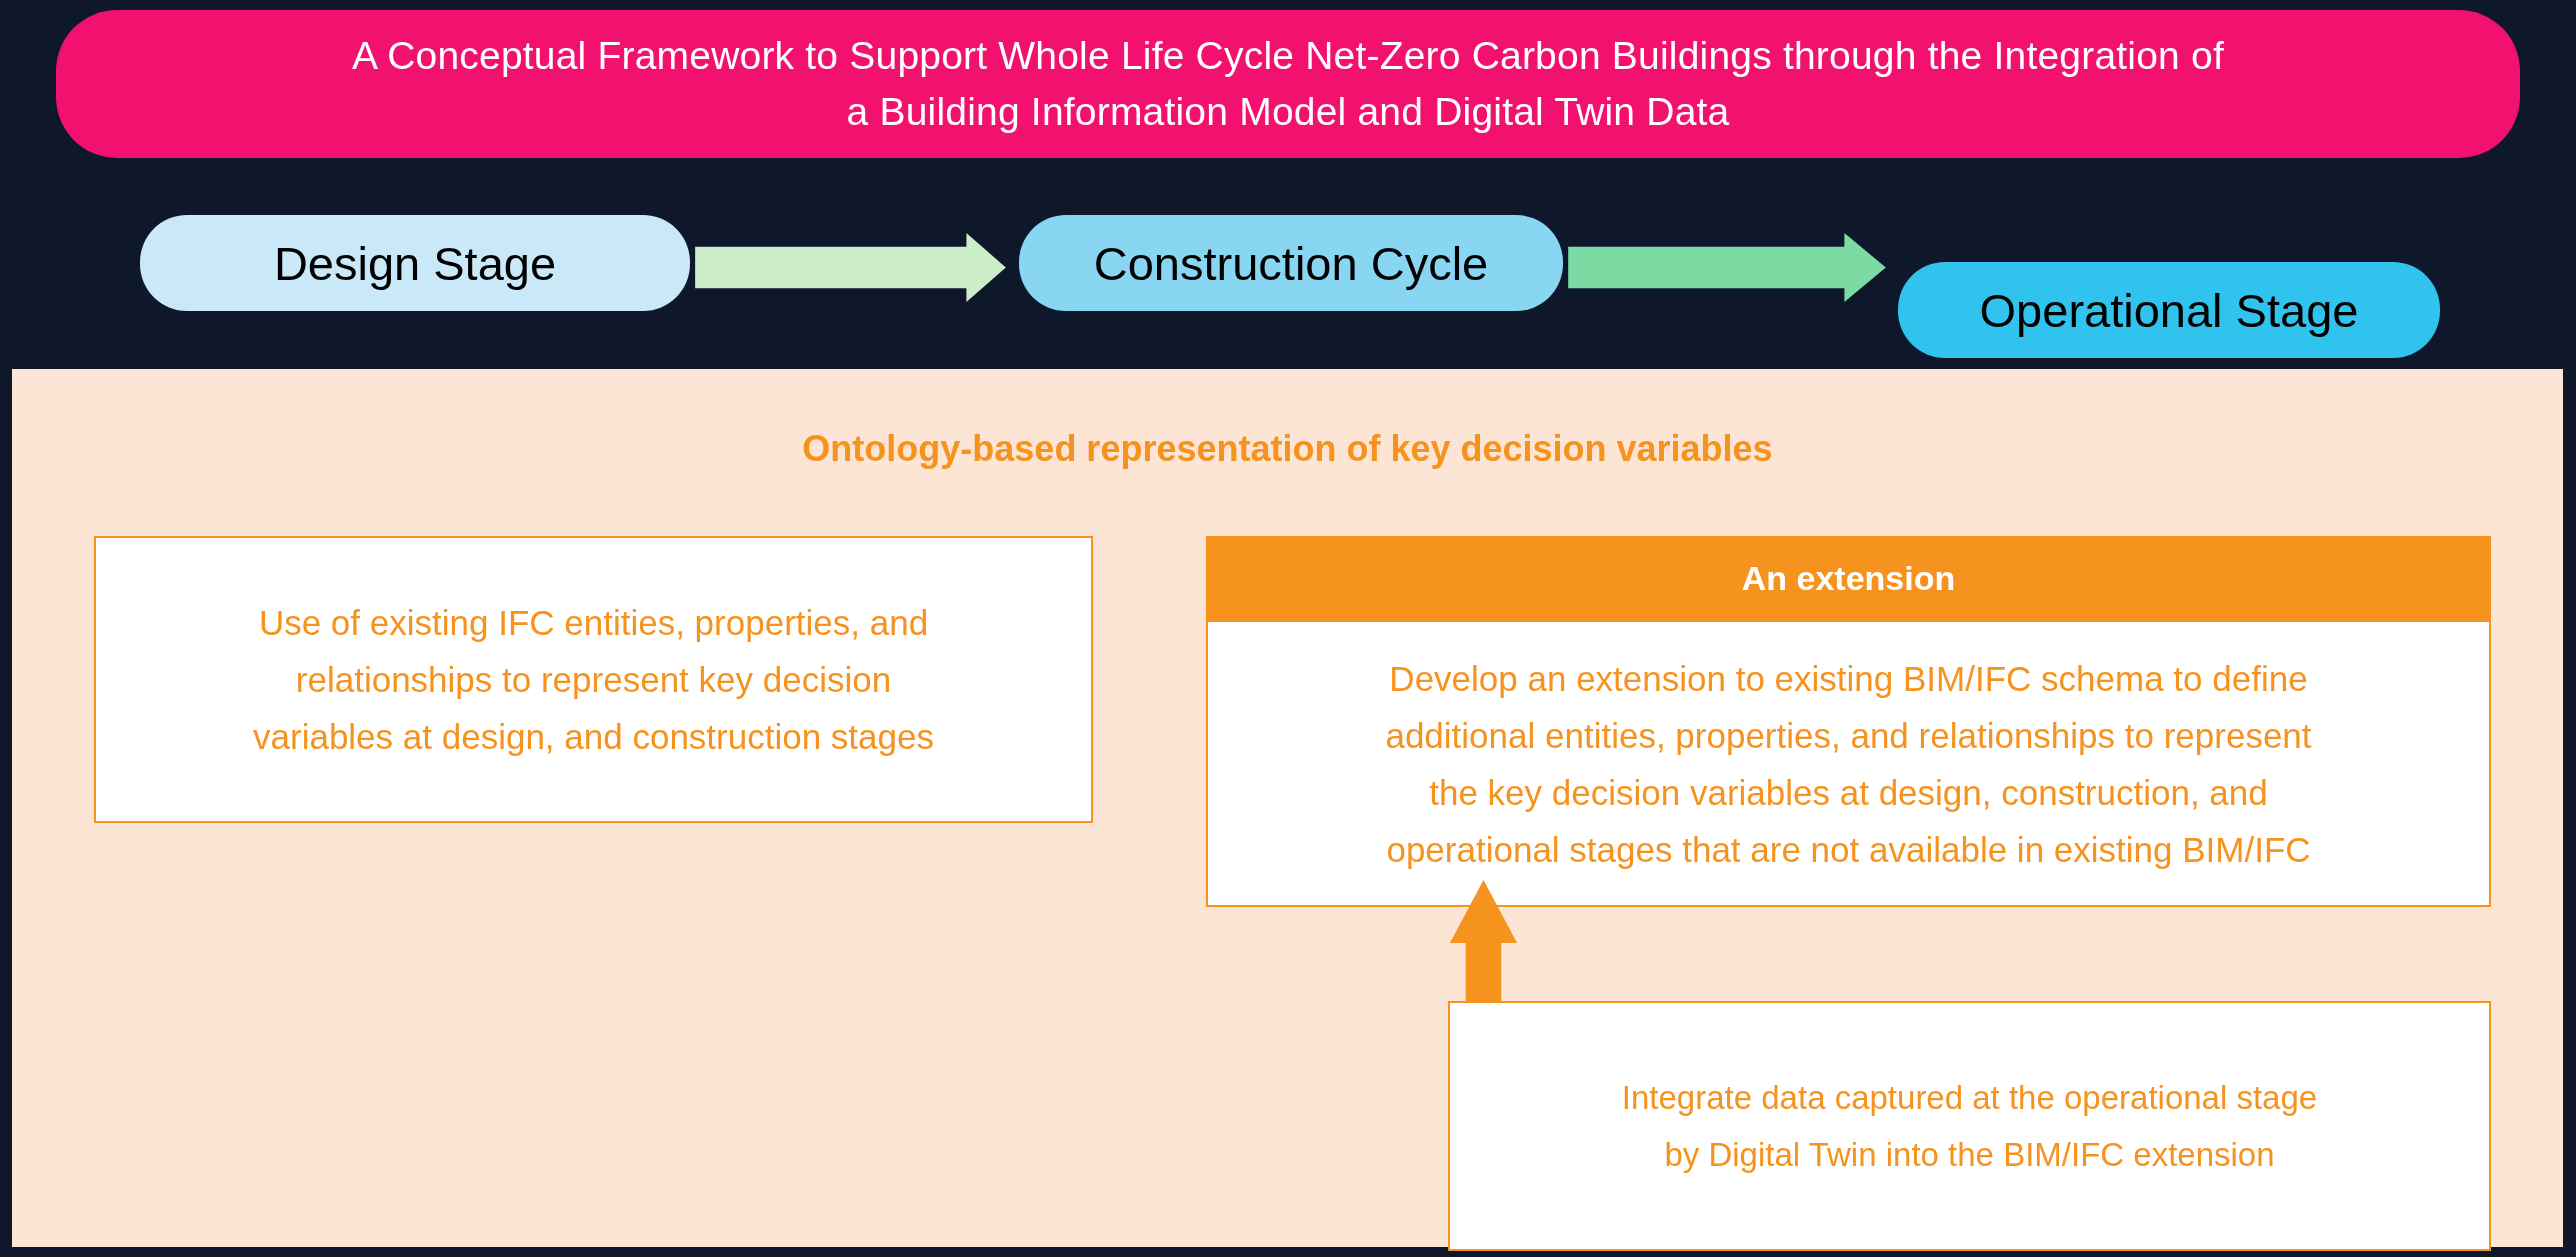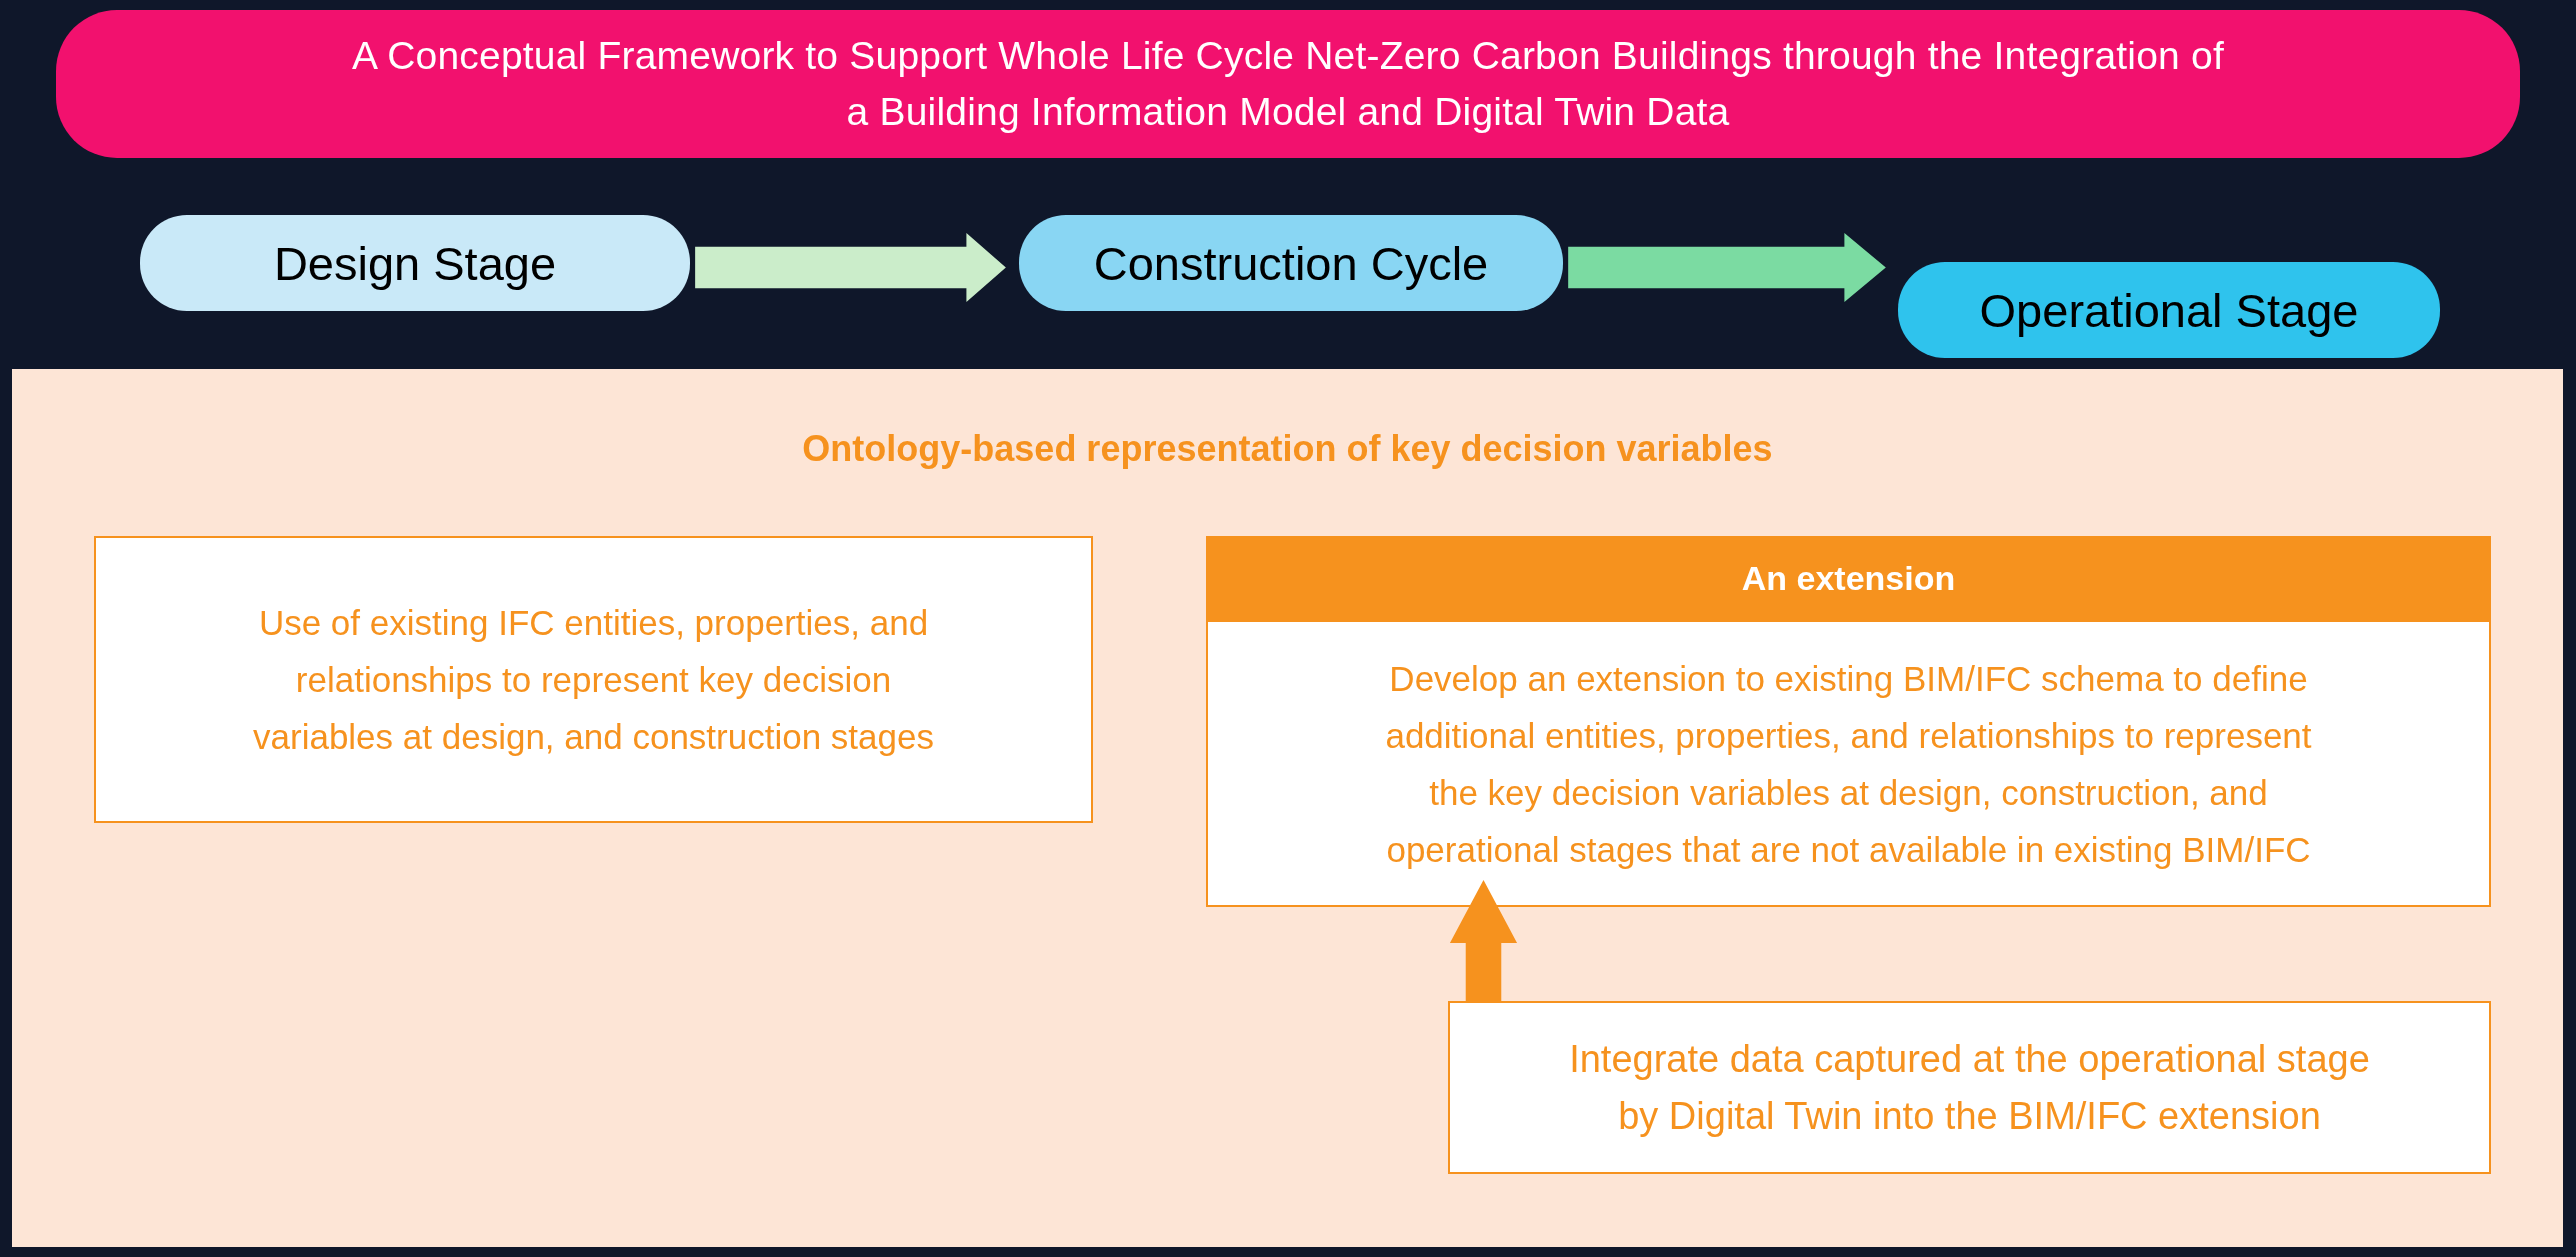--- a/index.html
+++ b/index.html
@@ -101,29 +101,29 @@
   }
 
   
   .up-arrow {
     position: absolute;
     left: 1428px; top: 504px; 
   }
   .integrate-box {
     position: absolute;
     left: 1436px; top: 632px; 
-    width: 1043px; height: 173px;
+    width: 1043px; height: 250px;
     background: #ffffff;
     border: 2px solid var(--orange, #F6921E);
     box-sizing: border-box;
     display: flex;
     align-items: center;
     justify-content: center;
     color: var(--orange, #F6921E);
-    font-size: 38px;
+    font-size: 33px;
     line-height: 57px;
     text-align: center;
     white-space: pre-line;
   }
 </style>
 </head>
 <body>
 
 <div class="canvas">
 

